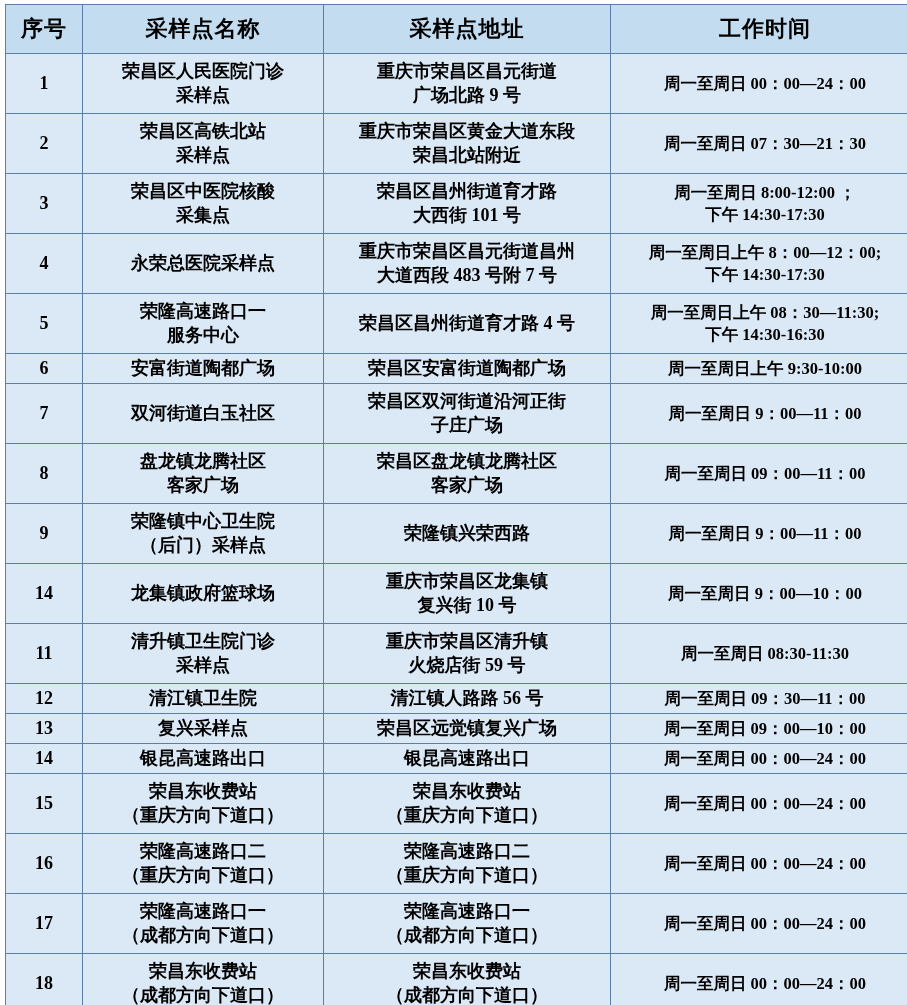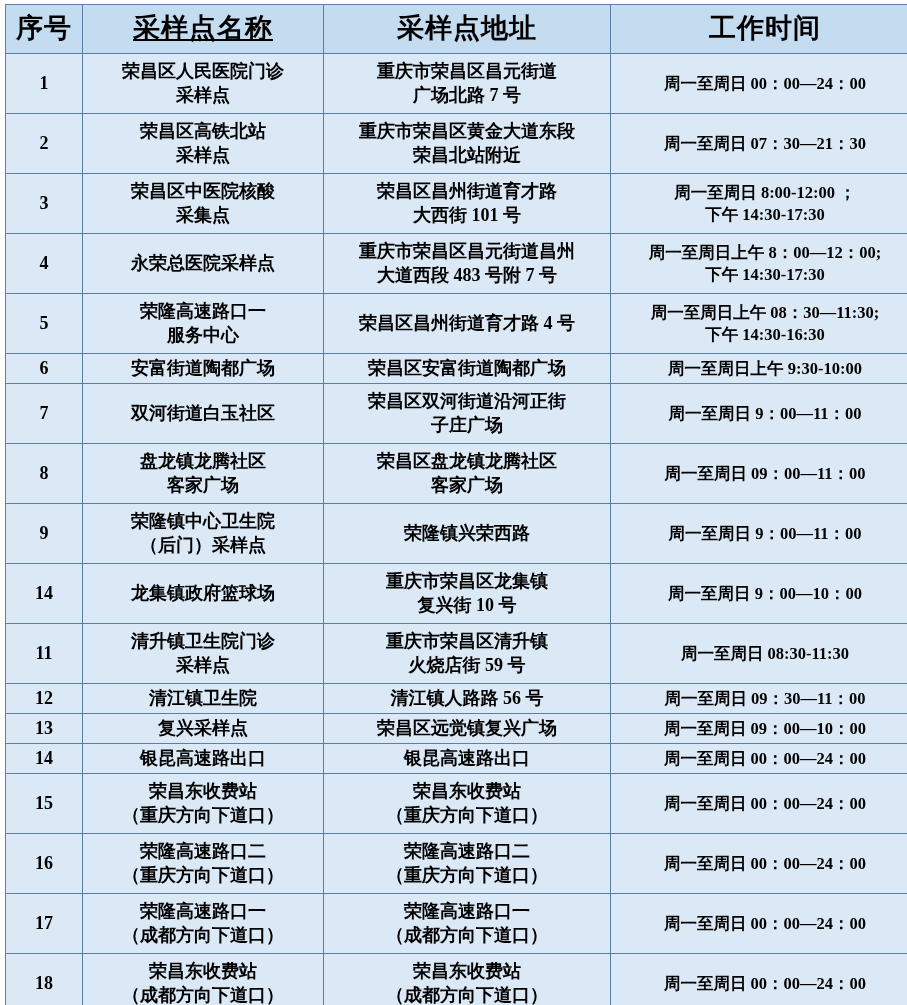--- a/index.html
+++ b/index.html
@@ -27,35 +27,35 @@
     border: 1px solid #5b7fa6;
     text-align: center;
     vertical-align: middle;
     color: #000000;
     padding: 2px 4px;
     line-height: 1.30;
   }
   thead th {
     background: #c3dcf0;
     font-weight: bold;
-    font-size: 27px;
+    font-size: 22px;
     height: 44px;
     letter-spacing: 1px;
   }
   tbody td {
     background: #dbe8f5;
     font-size: 18px;
     font-weight: bold;
   }
   td.col-idx { width: 68px; font-size: 18px; }
   td.col-name { width: 232px; margin-left: 36px; }
   td.col-addr { width: 278px; }
   td.col-time { width: 300px; font-size: 16.5px; }
   th.col-idx { width: 68px; }
-  th.col-name { width: 232px; text-decoration: underline; }
+  th.col-name { width: 232px; }
   th.col-addr { width: 278px; }
   th.col-time { width: 300px; }
   .cell-lines span {
     display: block;
     white-space: pre;
   }
   tbody tr { height: 30px; }
   tbody tr.two-line { height: 60px; }
 </style>
 </head>
@@ -80,21 +80,21 @@
           </td>
           <td class="col-name">
             <div class="cell-lines">
               <span>荣昌区人民医院门诊</span>
               <span>采样点</span>
             </div>
           </td>
           <td class="col-addr">
             <div class="cell-lines">
               <span>重庆市荣昌区昌元街道</span>
-              <span>广场北路 7 号</span>
+              <span>广场北路 9 号</span>
             </div>
           </td>
           <td class="col-time">
             <div class="cell-lines">
               <span>周一至周日 00：00—24：00</span>
             </div>
           </td>
         </tr>
         <tr class="two-line">
           <td class="col-idx">

